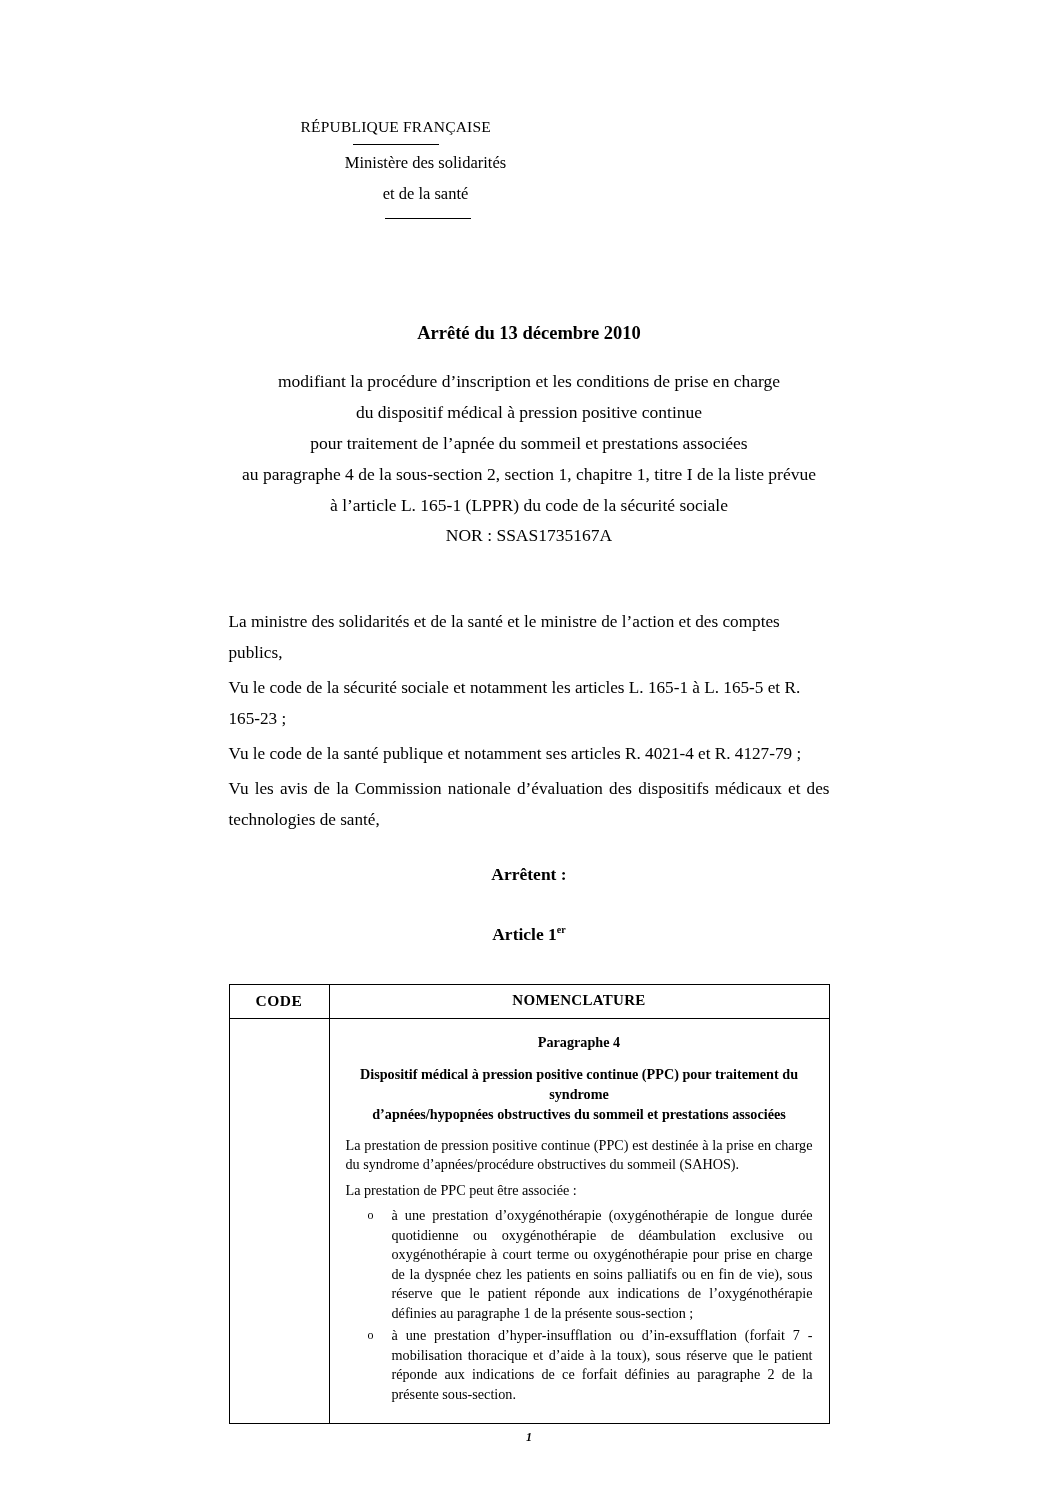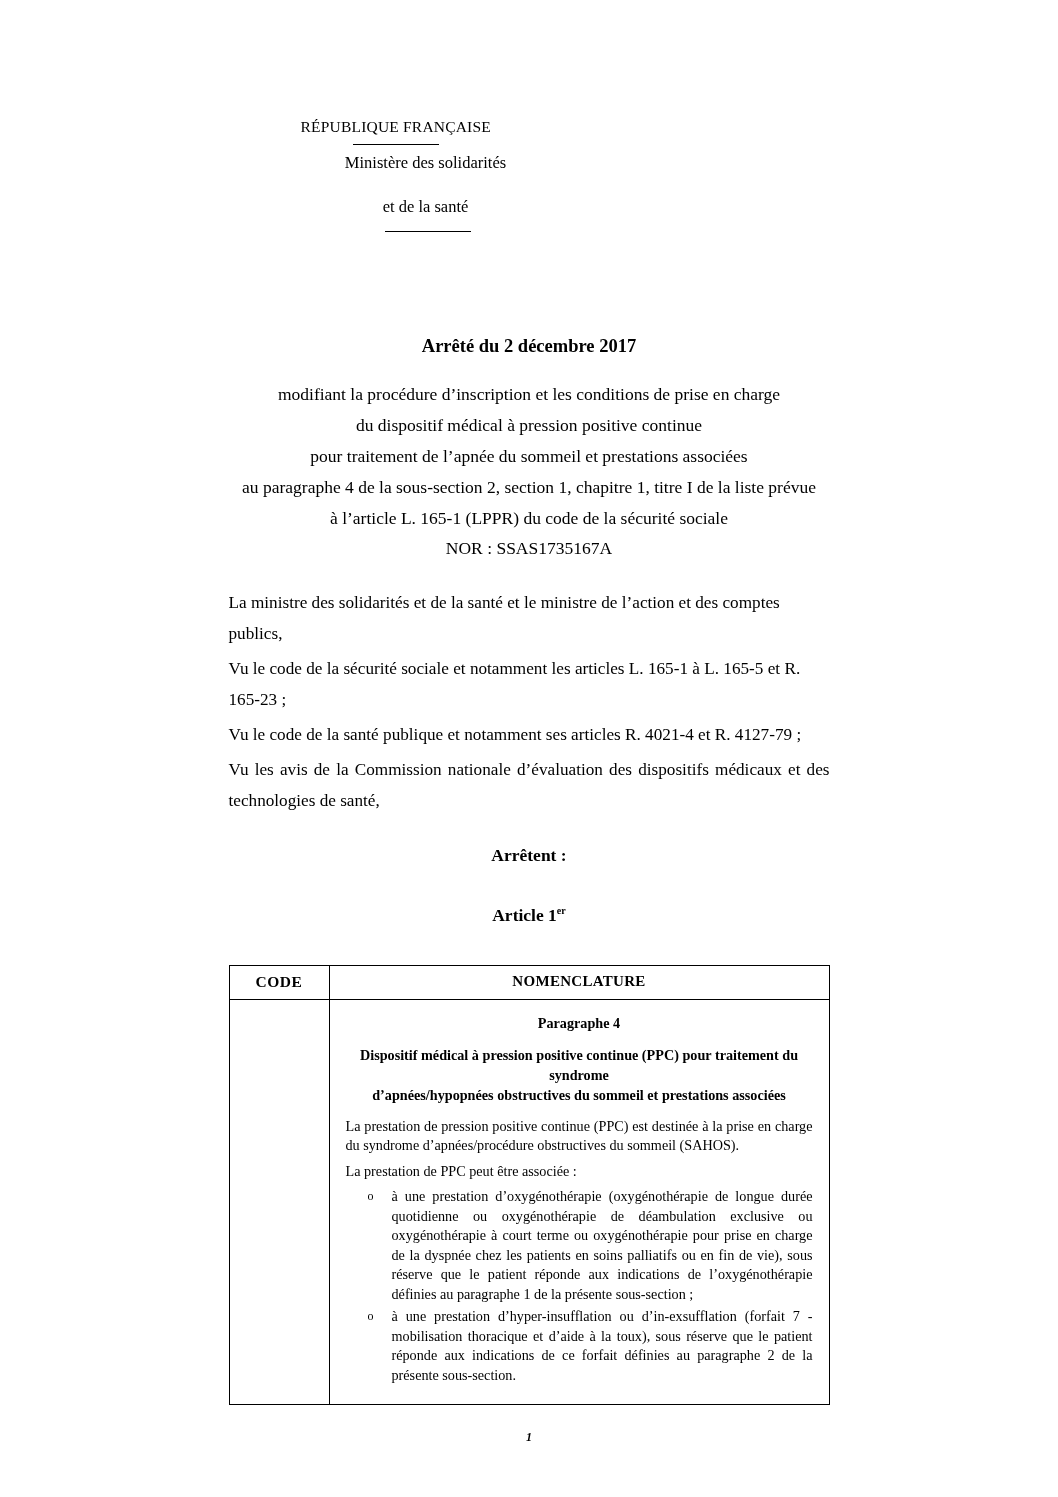--- a/index.html
+++ b/index.html
@@ -39,21 +39,21 @@
     margin: 8px 0 8px 52px;
     height: 0;
   }
   .letterhead .ministry-line1,
   .letterhead .ministry-line2 {
     font-size: 16.5px;
     text-align: center;
     width: 250px;
   }
   .letterhead .ministry-line1 { margin-top: 6px; }
-  .letterhead .ministry-line2 { margin-top: 24px; }
+  .letterhead .ministry-line2 { margin-top: 11px; }
   .rule2 {
     border-top: 1px solid #000;
     width: 86px;
     margin: 14px 0 0 84px;
     height: 0;
   }
 
   
   .title-block {
     margin-top: 104px;
@@ -68,21 +68,21 @@
     font-size: 17.5px;
     line-height: 31px;
   }
   .title-block .nor {
     font-size: 17.5px;
     margin-top: 4px;
   }
 
   
   .body-block {
-    margin-top: 28px;
+    margin-top: 60px;
     font-size: 17.2px;
     line-height: 31px;
   }
   .body-block p {
     margin: 0 0 4px 0;
   }
   .body-block p.justified {
     text-align: justify;
     text-indent: 0;
   }
@@ -195,21 +195,21 @@
 
   <div class="letterhead">
     <div class="republic">RÉPUBLIQUE FRANÇAISE</div>
     <div class="rule"></div>
     <div class="ministry-line1">Ministère des solidarités</div>
     <div class="ministry-line2">et de la santé</div>
     <div class="rule2"></div>
   </div>
 
   <div class="title-block">
-    <div class="main-title">Arrêté du 2 décembre 2017</div>
+    <div class="main-title">Arrêté du 13 décembre 2010</div>
     <div class="sub">modifiant la procédure d’inscription et les conditions de prise en charge</div>
     <div class="sub">du dispositif médical à pression positive continue</div>
     <div class="sub">pour traitement de l’apnée du sommeil et prestations associées</div>
     <div class="sub">au paragraphe 4 de la sous-section 2, section 1, chapitre 1, titre I de la liste prévue</div>
     <div class="sub">à l’article L. 165-1 (LPPR) du code de la sécurité sociale</div>
     <div class="nor">NOR : SSAS1735167A</div>
   </div>
 
   <div class="body-block">
     <p>La ministre des solidarités et de la santé et le ministre de l’action et des comptes publics,</p>

